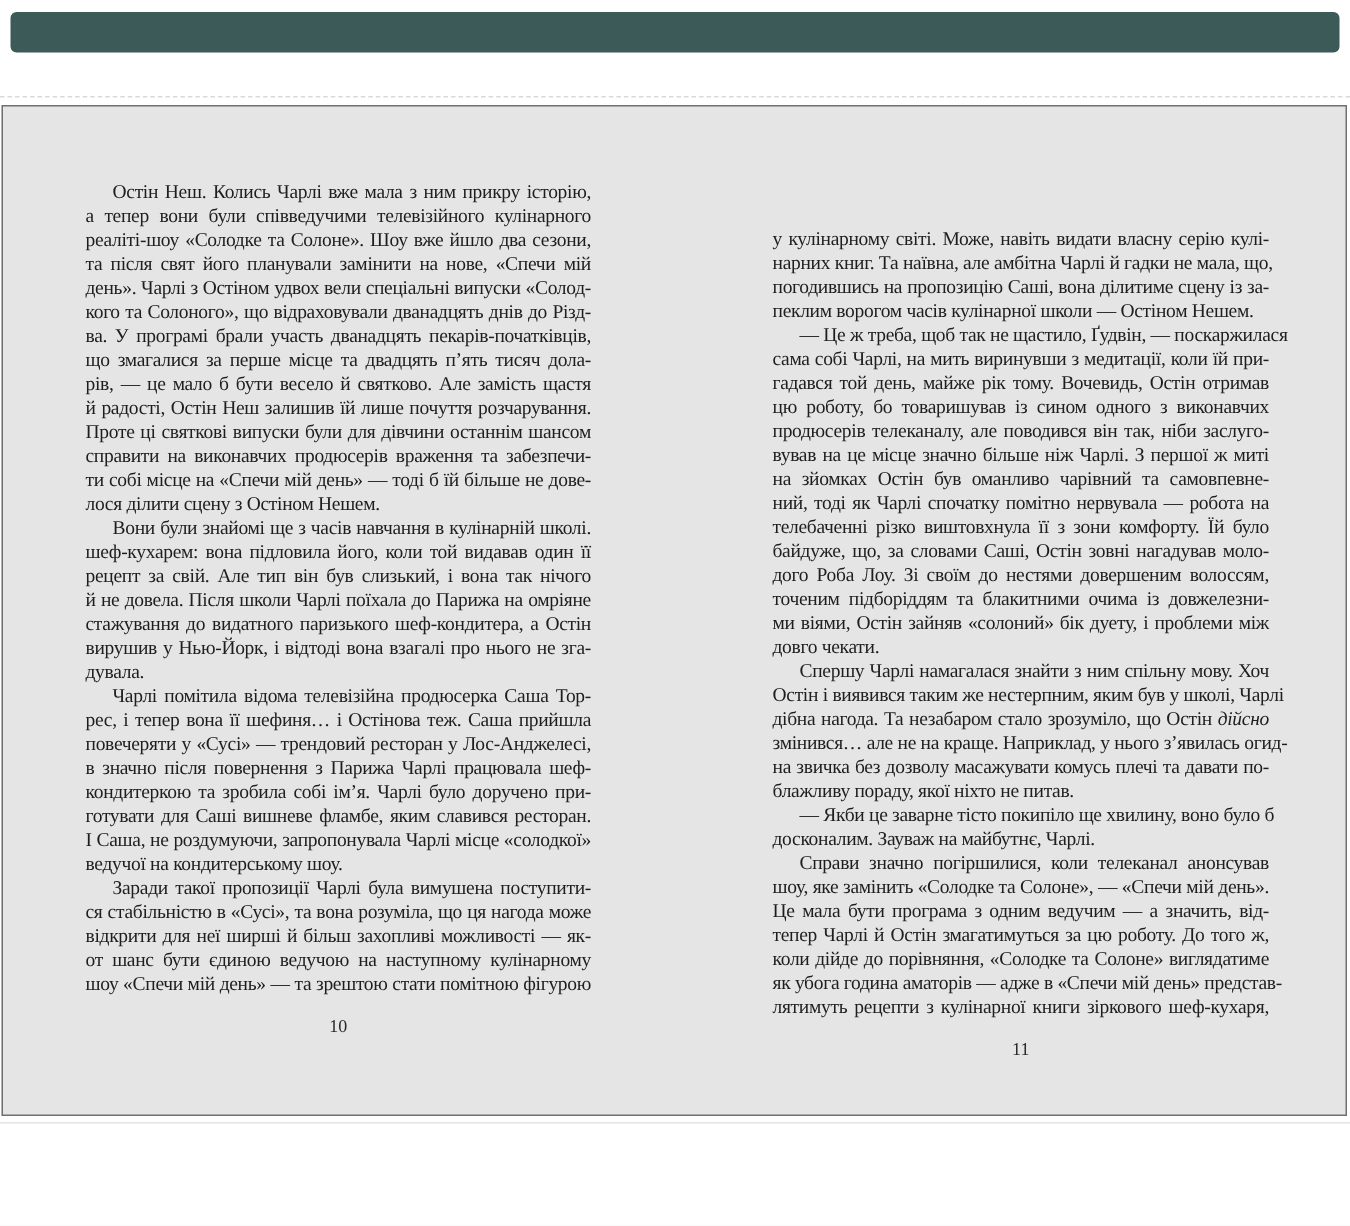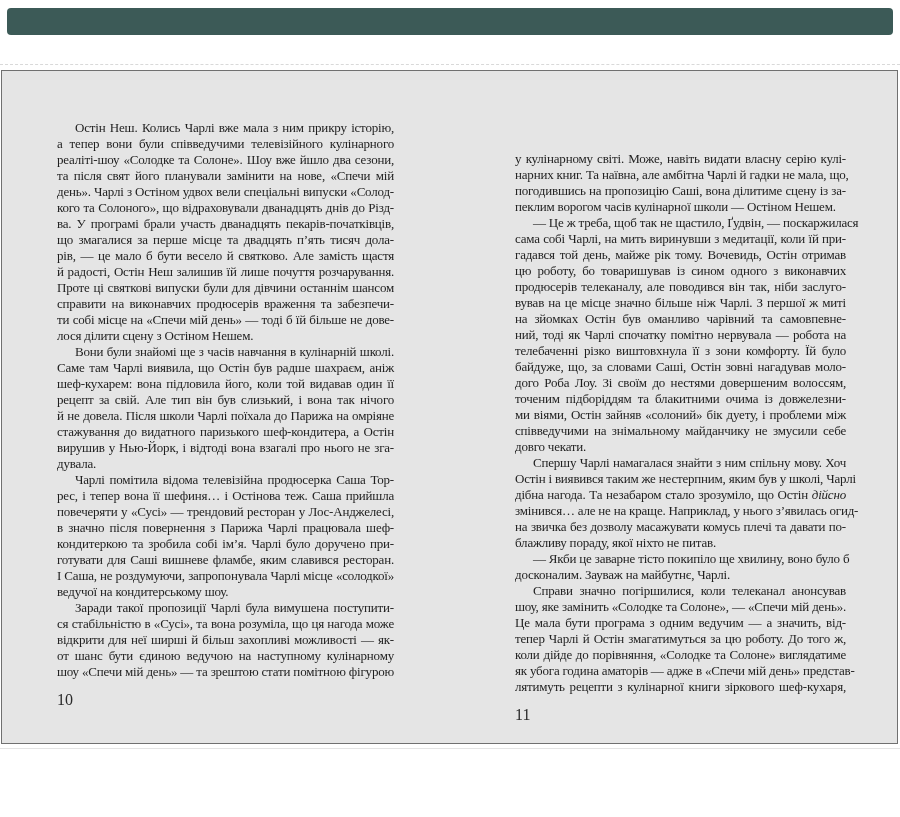--- a/index.html
+++ b/index.html
@@ -45,22 +45,22 @@
     text-align: justify;
     text-align-last: justify;
     white-space: nowrap;
     overflow: visible;
   }
   .line.ind { text-indent: 18px; }
   .line.end { text-align-last: left; }
   .line i { }
   .page-num {
     margin-top: 12px;
-    text-align: left;
-    font-size: 16px;
+    text-align: center;
+    font-size: 12px;
     letter-spacing: 0;
     color: #2a2a2a;
   }
 </style>
 </head>
 <body>
 
 <div class="canvas">
 
   <div class="top-bar"></div>
@@ -79,21 +79,20 @@
           <div class="line">кого та Солоного», що відраховували дванадцять днів до Різд-</div>
           <div class="line">ва. У програмі брали участь дванадцять пекарів-початківців,</div>
           <div class="line">що змагалися за перше місце та двадцять п’ять тисяч дола-</div>
           <div class="line">рів, — це мало б бути весело й святково. Але замість щастя</div>
           <div class="line">й радості, Остін Неш залишив їй лише почуття розчарування.</div>
           <div class="line">Проте ці святкові випуски були для дівчини останнім шансом</div>
           <div class="line">справити на виконавчих продюсерів враження та забезпечи-</div>
           <div class="line">ти собі місце на «Спечи мій день» — тоді б їй більше не дове-</div>
           <div class="line end">лося ділити сцену з Остіном Нешем.</div>
           <div class="line ind">Вони були знайомі ще з часів навчання в кулінарній школі.</div>
-          <div class="line">Саме там Чарлі виявила, що Остін був радше шахраєм, аніж</div>
           <div class="line">шеф-кухарем: вона підловила його, коли той видавав один її</div>
           <div class="line">рецепт за свій. Але тип він був слизький, і вона так нічого</div>
           <div class="line">й не довела. Після школи Чарлі поїхала до Парижа на омріяне</div>
           <div class="line">стажування до видатного паризького шеф-кондитера, а Остін</div>
           <div class="line">вирушив у Нью-Йорк, і відтоді вона взагалі про нього не зга-</div>
           <div class="line end">дувала.</div>
           <div class="line ind">Чарлі помітила відома телевізійна продюсерка Саша Тор-</div>
           <div class="line">рес, і тепер вона її шефиня… і Остінова теж. Саша прийшла</div>
           <div class="line">повечеряти у «Сусі» — трендовий ресторан у Лос-Анджелесі,</div>
           <div class="line">в значно після повернення з Парижа Чарлі працювала шеф-</div>
@@ -122,21 +121,20 @@
           <div class="line">цю роботу, бо товаришував із сином одного з виконавчих</div>
           <div class="line">продюсерів телеканалу, але поводився він так, ніби заслуго-</div>
           <div class="line">вував на це місце значно більше ніж Чарлі. З першої ж миті</div>
           <div class="line">на зйомках Остін був оманливо чарівний та самовпевне-</div>
           <div class="line">ний, тоді як Чарлі спочатку помітно нервувала — робота на</div>
           <div class="line">телебаченні різко виштовхнула її з зони комфорту. Їй було</div>
           <div class="line">байдуже, що, за словами Саші, Остін зовні нагадував моло-</div>
           <div class="line">дого Роба Лоу. Зі своїм до нестями довершеним волоссям,</div>
           <div class="line">точеним підборіддям та блакитними очима із довжелезни-</div>
           <div class="line">ми віями, Остін зайняв «солоний» бік дуету, і проблеми між</div>
-          <div class="line">співведучими на знімальному майданчику не змусили себе</div>
           <div class="line end">довго чекати.</div>
           <div class="line ind">Спершу Чарлі намагалася знайти з ним спільну мову. Хоч</div>
           <div class="line">Остін і виявився таким же нестерпним, яким був у школі, Чарлі</div>
           <div class="line">дібна нагода. Та незабаром стало зрозуміло, що Остін <i>дійсно</i></div>
           <div class="line">змінився… але не на краще. Наприклад, у нього з’явилась огид-</div>
           <div class="line">на звичка без дозволу масажувати комусь плечі та давати по-</div>
           <div class="line end">блажливу пораду, якої ніхто не питав.</div>
           <div class="line ind">— Якби це заварне тісто покипіло ще хвилину, воно було б</div>
           <div class="line end">досконалим. Зауваж на майбутнє, Чарлі.</div>
           <div class="line ind">Справи значно погіршилися, коли телеканал анонсував</div>

